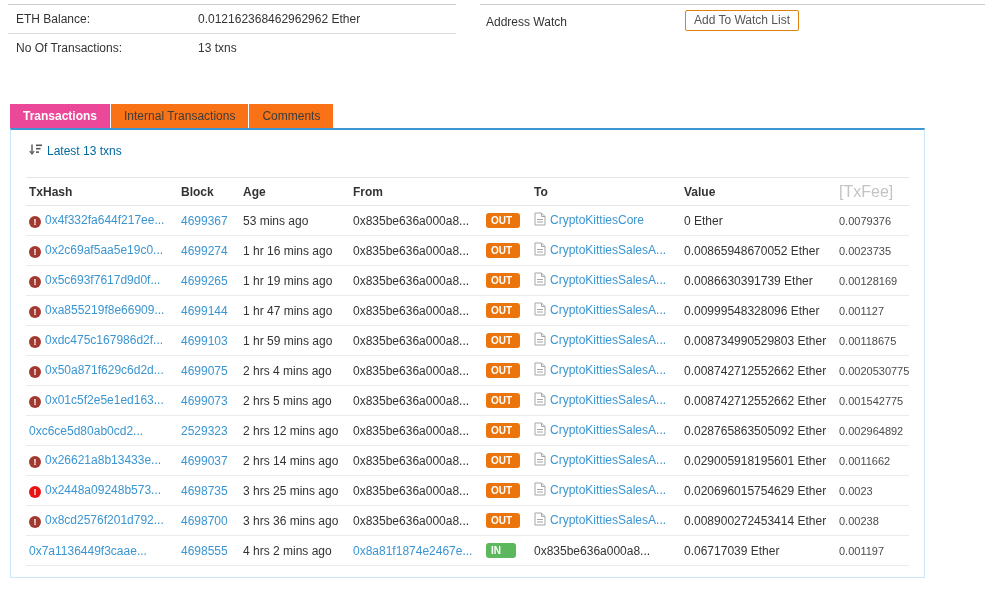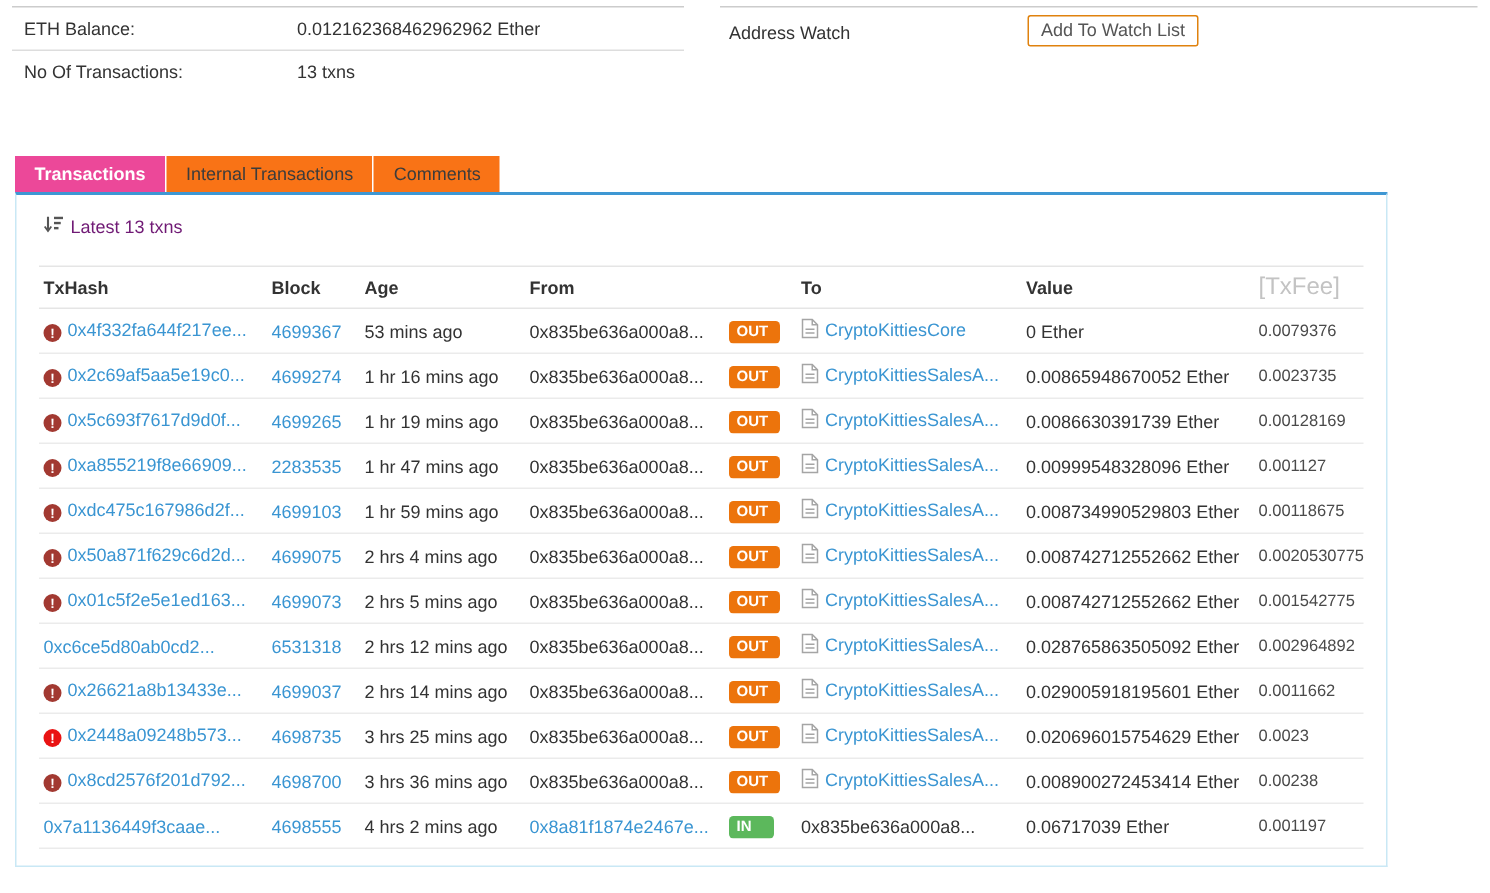--- a/index.html
+++ b/index.html
@@ -79,21 +79,21 @@
     position: absolute;
     left: 10px; top: 128px;
     width: 915px; height: 450px;
     border: 1px solid #c9e8f5;
     border-top: 2px solid #3e97d3;
     background: #fff;
   }
   #latest-line {
     position: absolute;
     left: 18px; top: 14px;
-    color: #701a75;
+    color: #0369a1;
   }
   #sort-icon { margin-right: 5px; vertical-align: -1px; }
 
   
   #tbl {
     position: absolute;
     left: 15px; right: 15px; top: 47px;
   }
   .tbl-header, .tbl-row { display: flex; align-items: center; }
   .tbl-header {
@@ -254,21 +254,21 @@
                 </svg></span><a class="link to-target">CryptoKittiesSalesA...</a>
     </div>
     <div class="cell c-value">0.0086630391739 Ether</div>
     <div class="cell c-fee">0.00128169</div>
   </div>
 
   <div class="tbl-row">
     <div class="cell c-hash">
       <span class="err-icon dark">!</span><a class="link hash-link">0xa855219f8e66909...</a>
     </div>
-    <div class="cell c-block"><a class="link block-link">2283535</a></div>
+    <div class="cell c-block"><a class="link block-link">4699144</a></div>
     <div class="cell c-age">1 hr 47 mins ago</div>
     <div class="cell c-from">0x835be636a000a8...</div>
     <div class="cell c-badge"><span class="badge out">OUT</span></div>
     <div class="cell c-to">
       <span class="doc-icon"><svg width="12" height="14" viewBox="0 0 12 14">
                   <path d="M1 1 h6.5 l3.5 3.5 v8.5 h-10 z" fill="#fff" stroke="#a5a5a5" stroke-width="1"></path>
                   <path d="M7.5 1 v3.5 h3.5" fill="none" stroke="#a5a5a5" stroke-width="1"></path>
                   <line x1="3" y1="7.5" x2="9" y2="7.5" stroke="#a5a5a5" stroke-width="1"></line>
                   <line x1="3" y1="10" x2="9" y2="10" stroke="#a5a5a5" stroke-width="1"></line>
                 </svg></span><a class="link to-target">CryptoKittiesSalesA...</a>
@@ -334,21 +334,21 @@
                 </svg></span><a class="link to-target">CryptoKittiesSalesA...</a>
     </div>
     <div class="cell c-value">0.008742712552662 Ether</div>
     <div class="cell c-fee">0.001542775</div>
   </div>
 
   <div class="tbl-row">
     <div class="cell c-hash">
       <a class="link hash-link">0xc6ce5d80ab0cd2...</a>
     </div>
-    <div class="cell c-block"><a class="link block-link">6531318</a></div>
+    <div class="cell c-block"><a class="link block-link">2529323</a></div>
     <div class="cell c-age">2 hrs 12 mins ago</div>
     <div class="cell c-from">0x835be636a000a8...</div>
     <div class="cell c-badge"><span class="badge out">OUT</span></div>
     <div class="cell c-to">
       <span class="doc-icon"><svg width="12" height="14" viewBox="0 0 12 14">
                   <path d="M1 1 h6.5 l3.5 3.5 v8.5 h-10 z" fill="#fff" stroke="#a5a5a5" stroke-width="1"></path>
                   <path d="M7.5 1 v3.5 h3.5" fill="none" stroke="#a5a5a5" stroke-width="1"></path>
                   <line x1="3" y1="7.5" x2="9" y2="7.5" stroke="#a5a5a5" stroke-width="1"></line>
                   <line x1="3" y1="10" x2="9" y2="10" stroke="#a5a5a5" stroke-width="1"></line>
                 </svg></span><a class="link to-target">CryptoKittiesSalesA...</a>

